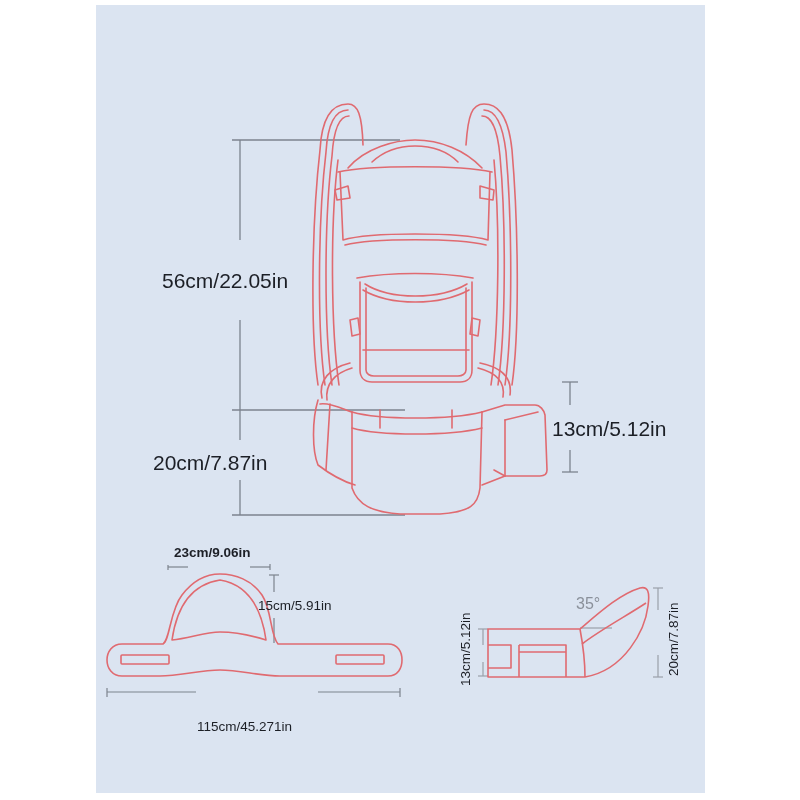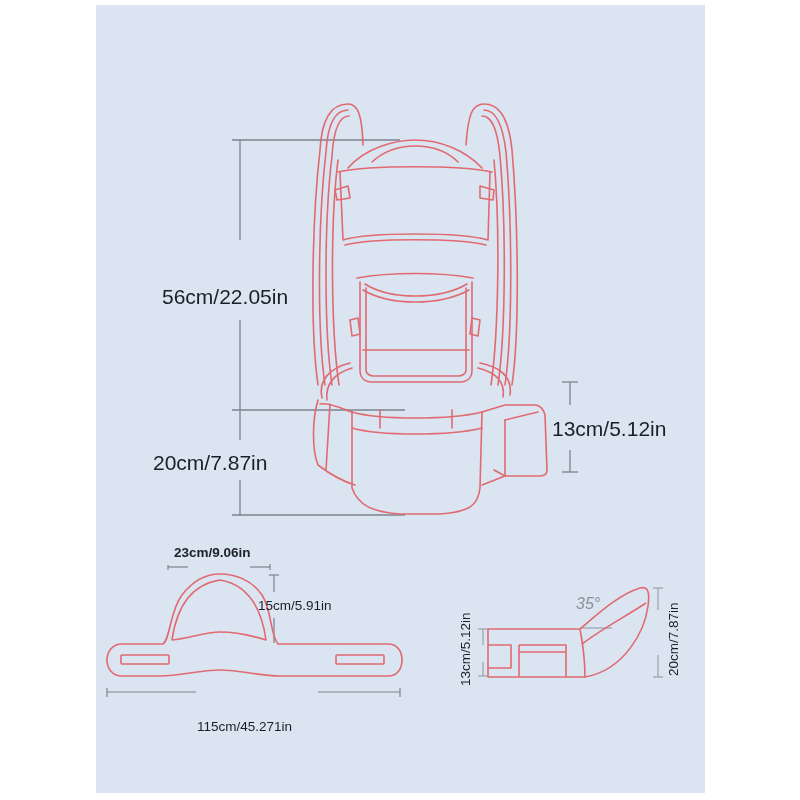--- a/index.html
+++ b/index.html
@@ -132,23 +132,23 @@
     <path d="M488 629 L580 629 C600 612, 620 594, 640 588 C648 586, 650 592, 648 606 C645 630, 625 670, 585 677 L488 677 Z"></path>
     <path d="M488 645 L511 645 L511 668 L488 668"></path>
     <path d="M519 645 L566 645 L566 677"></path>
     <path d="M519 645 L519 677"></path>
     <path d="M519 652 L566 652"></path>
     <path d="M580 629 C583 645, 585 660, 585 677"></path>
     <path d="M582 644 C600 630, 628 615, 646 603"></path>
   </g>
 </svg>
 
-<div class="lbl big" style="left:162px; top:270px;margin-top:16px;">56cm/22.05in</div>
+<div class="lbl big" style="left:162px; top:270px;">56cm/22.05in</div>
 <div class="lbl big" style="left:153px; top:452px;">20cm/7.87in</div>
 <div class="lbl big" style="left:552px; top:418px;">13cm/5.12in</div>
 
 <div class="lbl small" style="left:174px; top:546px;font-weight:bold;">23cm/9.06in</div>
 <div class="lbl small" style="left:258px; top:599px;">15cm/5.91in</div>
 <div class="lbl small" style="left:197px; top:720px;">115cm/45.271in</div>
 
-<div class="lbl angle" style="left:576px; top:596px;font-style:italic;">35°</div>
+<div class="lbl angle" style="left:576px; top:596px;">35°</div>
 <div class="lbl small vert" style="left:459px; top:686px;">13cm/5.12in</div>
 <div class="lbl small vert" style="left:667px; top:676px;">20cm/7.87in</div>
 
 </body></html>

